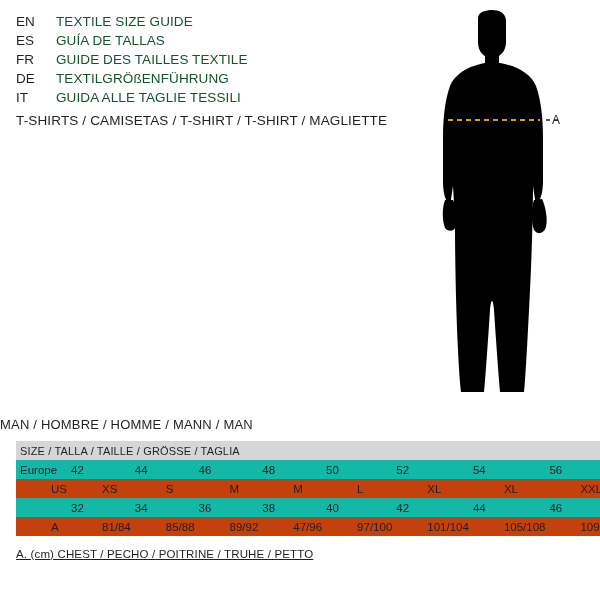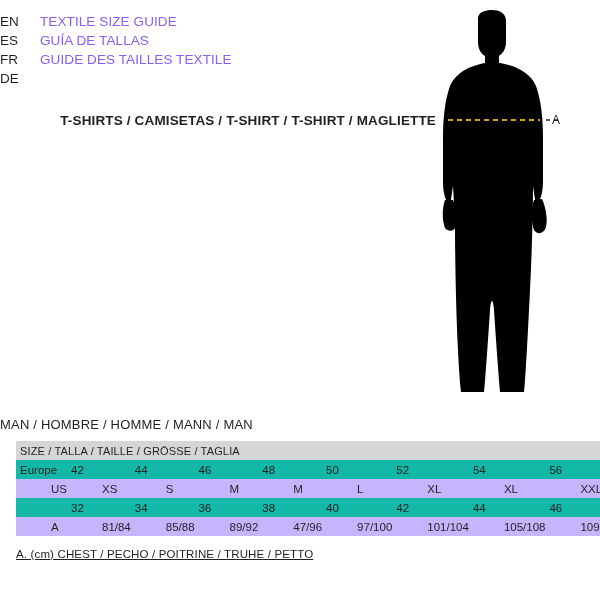--- a/index.html
+++ b/index.html
@@ -12,55 +12,54 @@
     font-family: "Liberation Sans", sans-serif;
     color: #231f20;
     position: relative;
     overflow: hidden;
   }
 
   
   .lang-block {
     position: absolute;
     top: 14px;
-    left: 0;
+    left: 16px;
     width: 400px;
   }
   .lang-row {
     display: flex;
     align-items: baseline;
     height: 19px;
     font-size: 13.5px;
     letter-spacing: 0.1px;
   }
   .lang-code {
     width: 40px;
     flex: 0 0 40px;
     color: #231f20;
   }
   .lang-text {
-    color: #8b5cf6;
+    color: #14532d;
     white-space: nowrap;
   }
 
   
   .category-block {
     position: absolute;
     top: 111px;
     left: 16px;
     width: 420px;
   }
   .category-line {
     font-size: 13.5px;
-    font-weight: bold;
+    font-weight: normal;
     height: 20px;
     line-height: 20px;
     letter-spacing: 0.15px;
     white-space: nowrap;
-    text-align: right;
   }
 
   
   .figure-wrap {
     position: absolute;
     top: 10px;
     left: 400px;
     width: 200px;
     height: 400px;
   }
@@ -97,21 +96,21 @@
     height: 19px;
     padding: 0 0 0 4px;
     vertical-align: middle;
     white-space: nowrap;
   }
   .row-header-band td {
     background: #d5d6d8;
     font-size: 11px;
     letter-spacing: 0.15px;
   }
-  .row-shade td { background: #c4b5fd; padding-left: 35px; }
+  .row-shade td { background: #c2410c; padding-left: 35px; }
   .row-light td { background: #14b8a6; }
   .col-label { width: 88px; }
   .col-v { width: 68px; }
 
   
   .footnote {
     position: absolute;
     top: 548px;
     left: 16px;
     font-size: 11.5px;
@@ -130,20 +129,25 @@
   <div class="lang-row">
     <span class="lang-code">ES</span>
     <span class="lang-text">GUÍA DE TALLAS</span>
   </div>
   <div class="lang-row">
     <span class="lang-code">FR</span>
     <span class="lang-text">GUIDE DES TAILLES TEXTILE</span>
   </div>
   <div class="lang-row">
     <span class="lang-code">DE</span>
+    <span class="lang-text">TEXTILGRÖßENFÜHRUNG</span>
+  </div>
+  <div class="lang-row">
+    <span class="lang-code">IT</span>
+    <span class="lang-text">GUIDA ALLE TAGLIE TESSILI</span>
   </div>
 </div>
 
 <div class="category-block">
   <div class="category-line">T-SHIRTS / CAMISETAS / T-SHIRT / T-SHIRT / MAGLIETTE</div>
 </div>
 
 <div class="figure-wrap">
   <svg class="figure-svg" width="200" height="400" viewBox="0 0 200 400" xmlns="http://www.w3.org/2000/svg">
 

